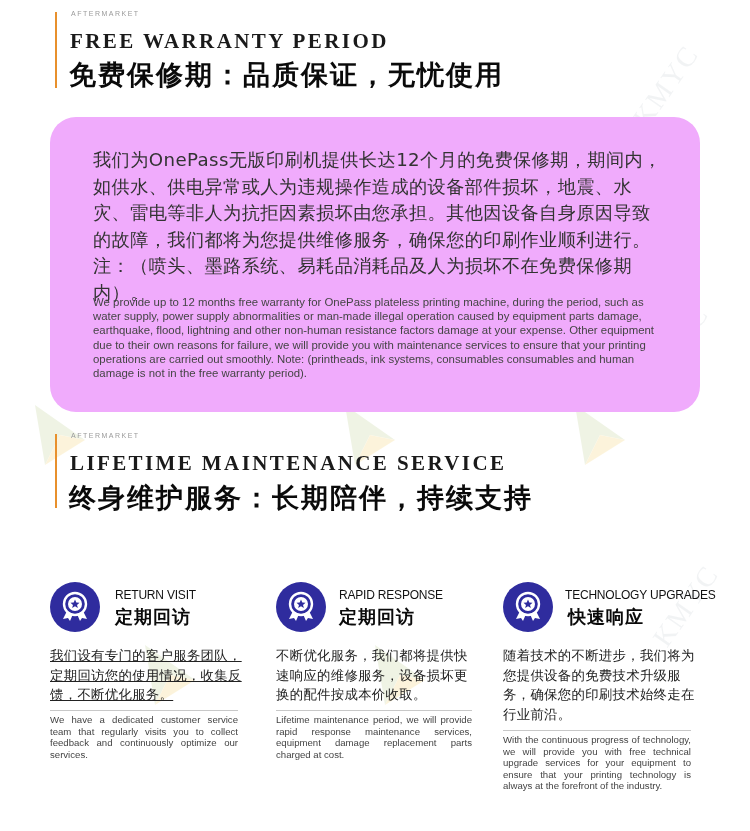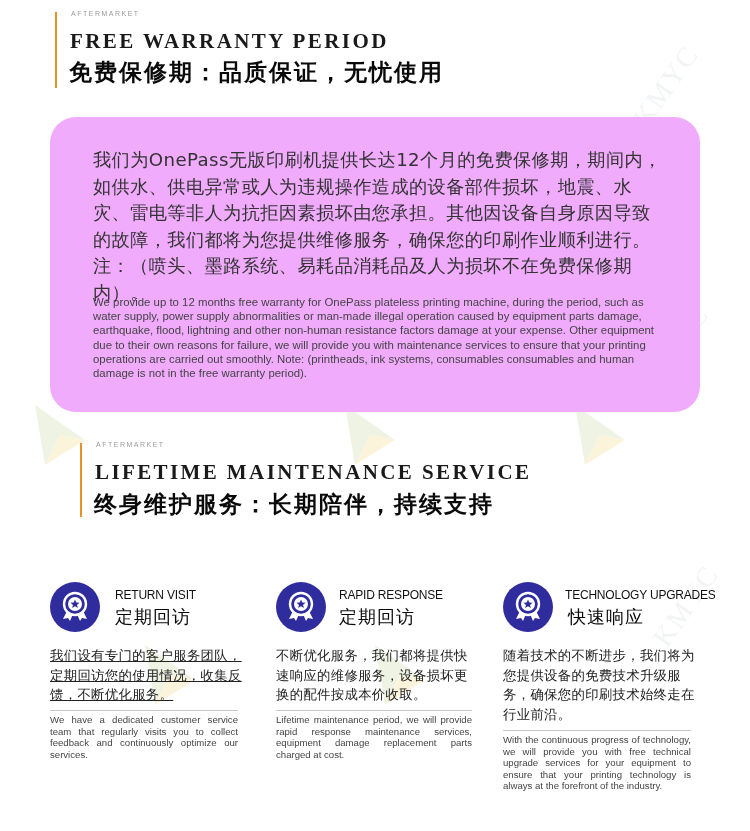--- a/index.html
+++ b/index.html
@@ -7,33 +7,33 @@
   body { position: relative; font-family: "DejaVu Sans", sans-serif; color: #111; }
 
   .watermark { position: absolute; pointer-events: none; opacity: 0.18; }
   .wm-arrow { width: 60px; height: 70px; }
   .wm-text { font-family: "Liberation Serif", serif; font-size: 28px; color: #b8c0c8; transform: rotate(-55deg); letter-spacing: 2px; }
 
   .section-header { position: absolute; left: 55px; }
   .accent-bar { position: absolute; left: 0; top: 12px; width: 2px; background: #e8902c; }
   .eyebrow { position: absolute; left: 16px; top: 10px; font-family: "Liberation Sans", sans-serif; font-size: 7px; letter-spacing: 1.5px; color: #9a9a9a; }
   .title-en { position: absolute; left: 15px; font-family: "Liberation Serif", serif; font-size: 21px; letter-spacing: 2.4px; color: #1a1a1a; white-space: nowrap; }
-  .title-zh { position: absolute; left: 14px; font-family: "DejaVu Sans", sans-serif; font-weight: bold; font-size: 23px; letter-spacing: 2px; color: #0a0a0a; white-space: nowrap; }
+  .title-zh { position: absolute; left: 14px; font-family: "DejaVu Sans", sans-serif; font-weight: bold; font-size: 27px; letter-spacing: 2px; color: #0a0a0a; white-space: nowrap; }
 
   .warranty-card {
     position: absolute; left: 50px; top: 117px; width: 650px; height: 295px;
     background: #f0abfc; border-radius: 26px; overflow: hidden;
   }
   .warranty-zh { position: absolute; left: 43px; top: 30px; width: 575px; font-size: 18.2px; line-height: 26.5px; color: #333; letter-spacing: 0.4px; }
   .warranty-en { position: absolute; left: 43px; top: 178px; width: 580px; font-family: "Liberation Sans", sans-serif; font-size: 11.4px; line-height: 14.2px; color: #444; }
 
   .service { position: absolute; top: 580px; }
   .svc-icon { position: absolute; left: 0; top: 2px; width: 50px; height: 50px; border-radius: 50%; background: #2f2c9e; display: flex; align-items: center; justify-content: center; }
   .svc-en { position: absolute; top: 8px; font-family: "Liberation Sans", sans-serif; font-size: 12px; color: #111; white-space: nowrap; letter-spacing: -0.2px; }
-  .svc-zh { position: absolute; top: 25px; font-weight: normal; font-size: 18px; color: #0a0a0a; white-space: nowrap; letter-spacing: 1px; }
+  .svc-zh { position: absolute; top: 25px; font-weight: bold; font-size: 18px; color: #0a0a0a; white-space: nowrap; letter-spacing: 1px; }
   .svc-desc-zh { position: absolute; left: 0; top: 66px; font-size: 13.4px; line-height: 19.5px; color: #222; letter-spacing: 0.3px; }
   .svc-divider { position: absolute; left: 0; height: 1px; background: #c8c8c8; }
   .svc-desc-en { position: absolute; left: 0; font-family: "Liberation Sans", sans-serif; font-size: 9.6px; line-height: 11.6px; color: #444; text-align: justify; }
 </style>
 </head>
 <body>
 
 <svg class="watermark wm-arrow" style="left:62px;top:140px;" viewBox="0 0 60 70">
     <path d="M5 5 L55 40 L30 35 L15 65 Z" fill="#e06a6a"></path>
     <path d="M15 65 L30 35 L55 40 Z" fill="#f0c040"></path>
@@ -77,21 +77,21 @@
   <div class="eyebrow">AFTERMARKET</div>
   <h2 class="title-en" style="top:29px;">FREE WARRANTY PERIOD</h2>
   <h1 class="title-zh" style="top:57px;">免费保修期：品质保证，无忧使用</h1>
 </header>
 
 <section class="warranty-card">
   <p class="warranty-zh">我们为OnePass无版印刷机提供长达12个月的免费保修期，期间内，如供水、供电异常或人为违规操作造成的设备部件损坏，地震、水灾、雷电等非人为抗拒因素损坏由您承担。其他因设备自身原因导致的故障，我们都将为您提供维修服务，确保您的印刷作业顺利进行。注：（喷头、墨路系统、易耗品消耗品及人为损坏不在免费保修期内）。</p>
   <p class="warranty-en">We provide up to 12 months free warranty for OnePass plateless printing machine, during the period, such as water supply, power supply abnormalities or man-made illegal operation caused by equipment parts damage, earthquake, flood, lightning and other non-human resistance factors damage at your expense. Other equipment due to their own reasons for failure, we will provide you with maintenance services to ensure that your printing operations are carried out smoothly. Note: (printheads, ink systems, consumables consumables and human damage is not in the free warranty period).</p>
 </section>
 
-<header class="section-header" style="top:431px;width:600px;height:90px;margin-left:25px;">
+<header class="section-header" style="top:422px;width:600px;height:90px;">
   <div class="accent-bar" style="height:74px;"></div>
   <div class="eyebrow">AFTERMARKET</div>
   <h2 class="title-en" style="top:29px;">LIFETIME MAINTENANCE SERVICE</h2>
   <h1 class="title-zh" style="top:58px;">终身维护服务：长期陪伴，持续支持</h1>
 </header>
 
 <article class="service" style="left:50px;width:195px;">
   <div class="svc-icon">
     <svg width="36" height="36" viewBox="0 0 36 36">
       <circle cx="18" cy="15" r="11" fill="none" stroke="#fff" stroke-width="2.4"></circle>

